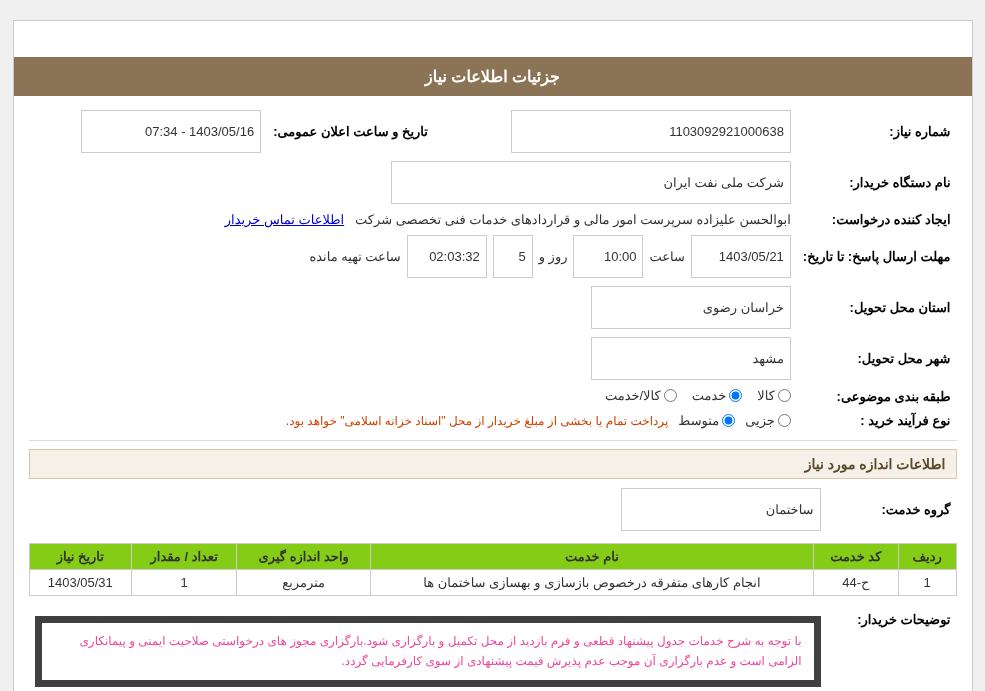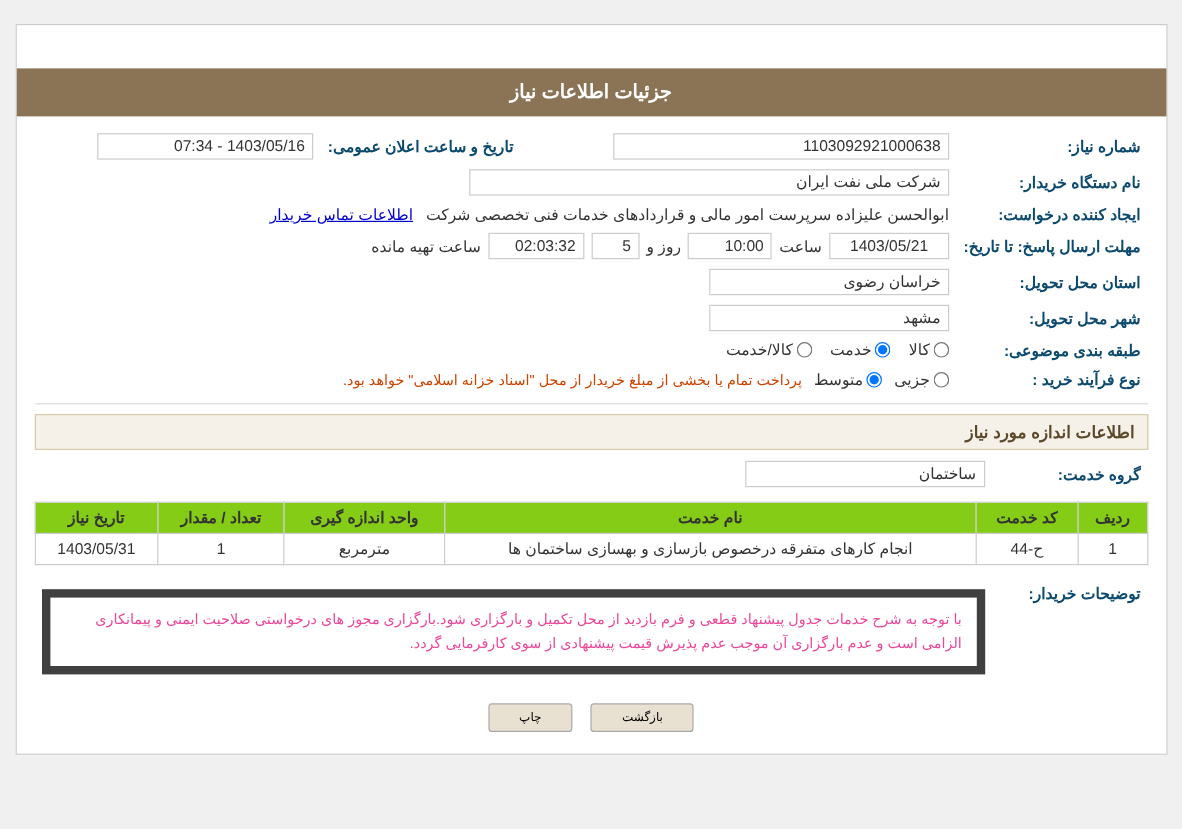--- a/index.html
+++ b/index.html
@@ -31,36 +31,36 @@
     .form-table {
       width: 100%;
       border-collapse: collapse;
       margin-bottom: 8px;
     }
     .form-table td {
       padding: 4px 6px;
       vertical-align: middle;
     }
     .label-cell {
-      color: #0c4a6e;
+      color: #000000;
       font-weight: bold;
       white-space: nowrap;
       width: 130px;
       text-align: right;
     }
     .input-box {
       border: 1px solid #ccc;
-      padding: 2px 6px;
+      padding: 13px 6px;
       background: #fff;
       min-height: 22px;
       display: inline-block;
     }
     .input-wide { width: 280px; }
     .input-medium { width: 180px; }
-    .input-small { width: 100px; text-align: center; }
+    .input-small { width: 100px; }
     .blue-link { color: #0000cd; text-decoration: underline; cursor: pointer; margin-top: 28px; }
     .section-title {
       background: #f5f0e8;
       border: 1px solid #d4c9a8;
       color: #5a4a2a;
       font-weight: bold;
       font-size: 14px;
       padding: 6px 10px;
       margin: 8px 0 5px 0;
     }

